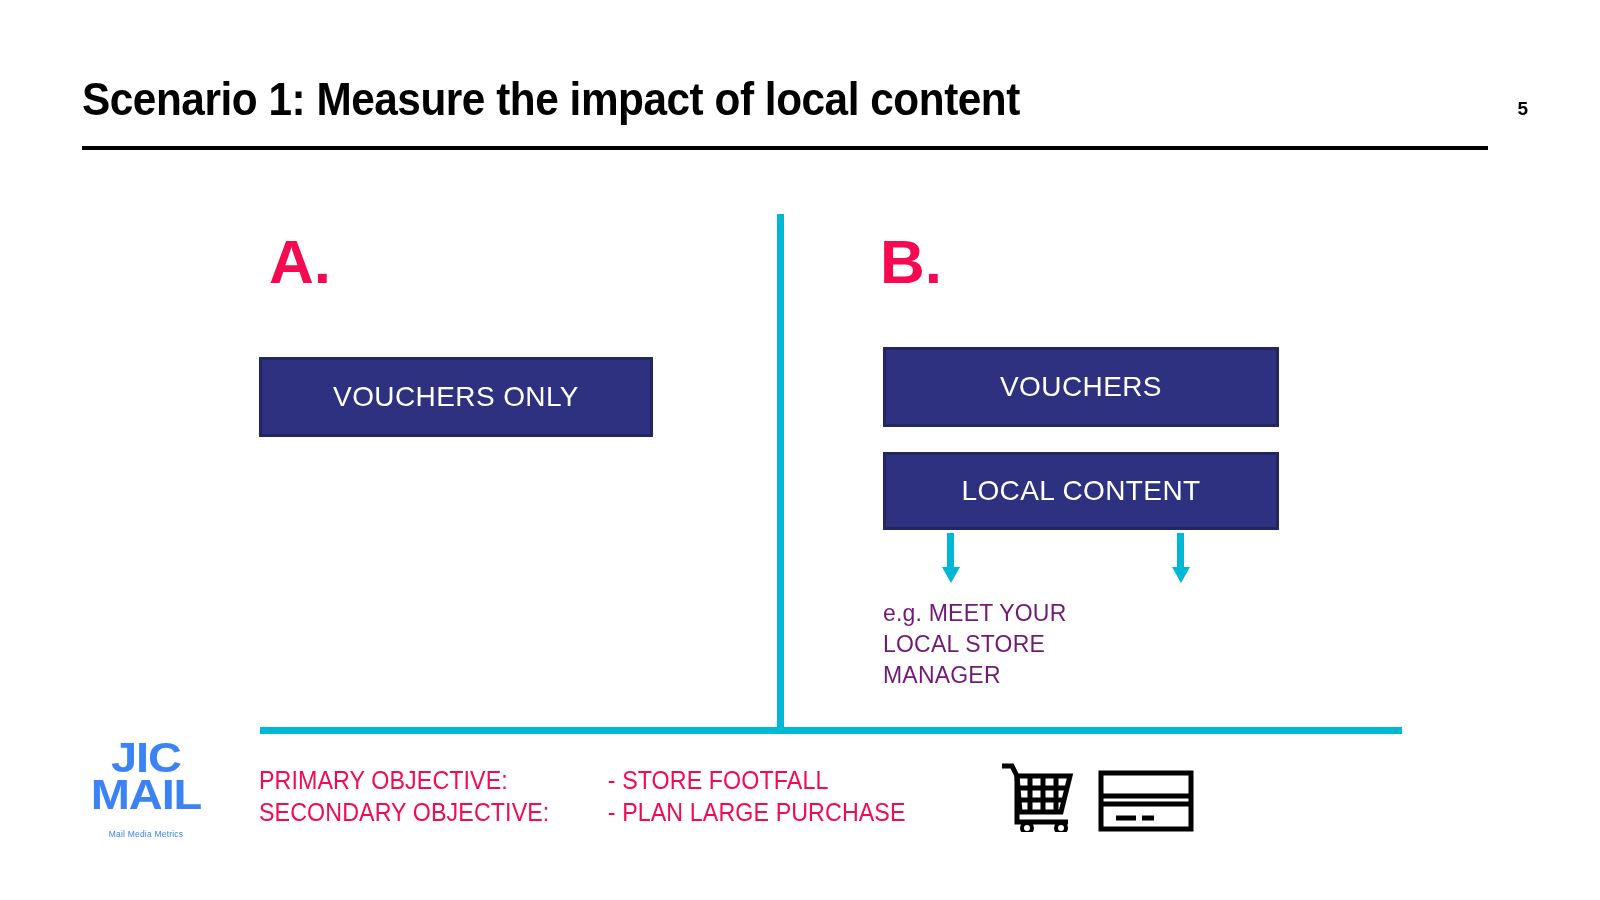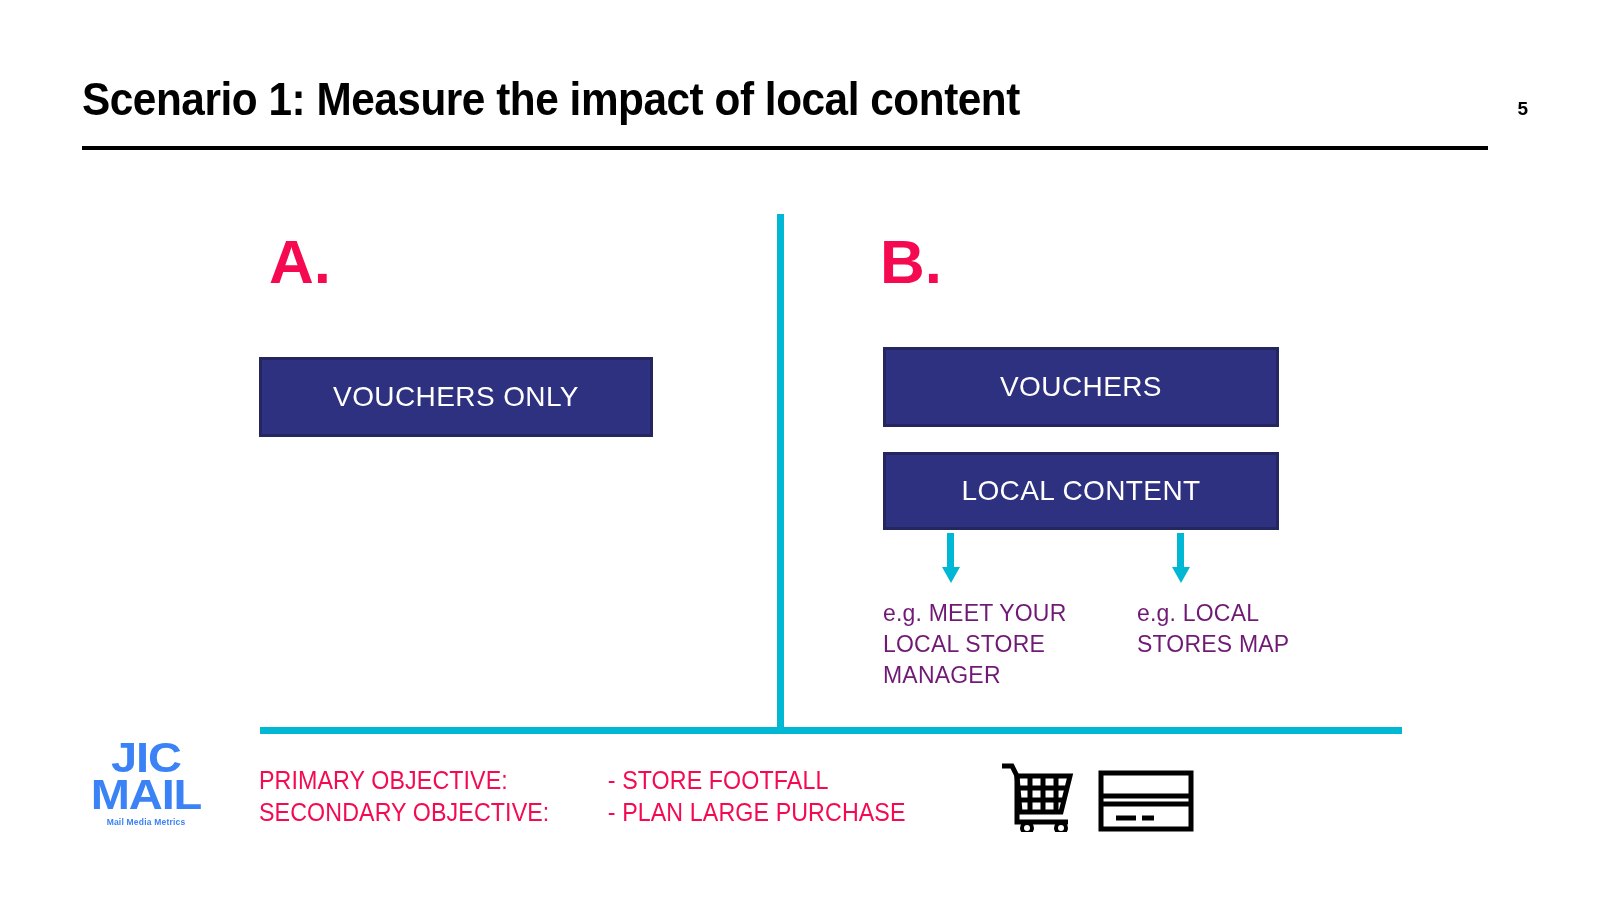--- a/index.html
+++ b/index.html
@@ -188,23 +188,23 @@
   #logo-line-2 {
     font-size: 42px;
     font-weight: bold;
     line-height: 38px;
     letter-spacing: -1px;
     transform: scaleX(1.12);
     transform-origin: center top;
   }
   #logo-tagline {
     font-size: 8.5px;
-    font-weight: bold;
+    font-weight: normal;
     letter-spacing: 0.2px;
-    margin-top: 3px;
+    margin-top: 15px;
   }
 </style>
 </head>
 <body>
 
 <div id="slide">
 
   <div id="slide-title">Scenario 1: Measure the impact of local content</div>
   <div id="page-number">5</div>
   <div id="title-rule"></div>
@@ -232,21 +232,20 @@
     </svg>
   </div>
   <div class="down-arrow" id="arrow-stores-map">
     <svg width="22" height="50" viewBox="0 0 22 50">
       <rect x="7" y="0" width="7" height="36" fill="#00B7D4"></rect>
       <polygon points="2,34 20,34 11,50" fill="#00B7D4"></polygon>
     </svg>
   </div>
 
   <div class="example-caption" id="caption-store-manager">e.g. MEET YOUR LOCAL STORE MANAGER</div>
-  <div class="example-caption" id="caption-stores-map">e.g. LOCAL STORES MAP</div>
 
   <div id="objectives">
     <div class="objective-row">
       <span class="objective-label">PRIMARY OBJECTIVE:</span>
       <span class="objective-value">- STORE FOOTFALL</span>
     </div>
     <div class="objective-row">
       <span class="objective-label">SECONDARY OBJECTIVE:</span>
       <span class="objective-value">- PLAN LARGE PURCHASE</span>
     </div>

